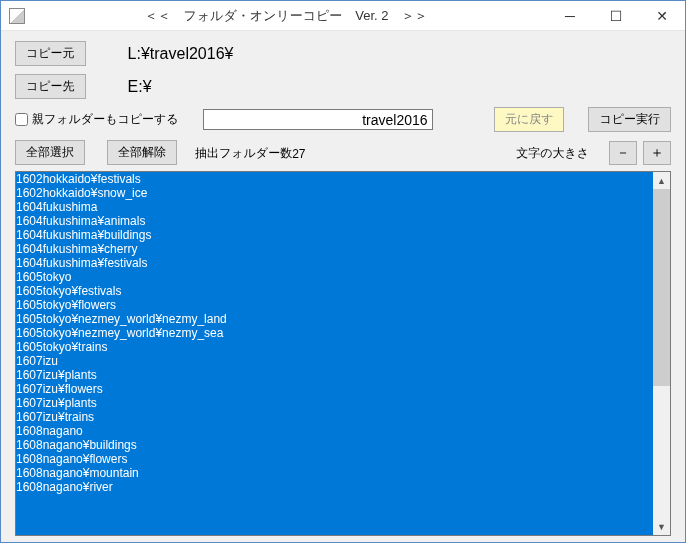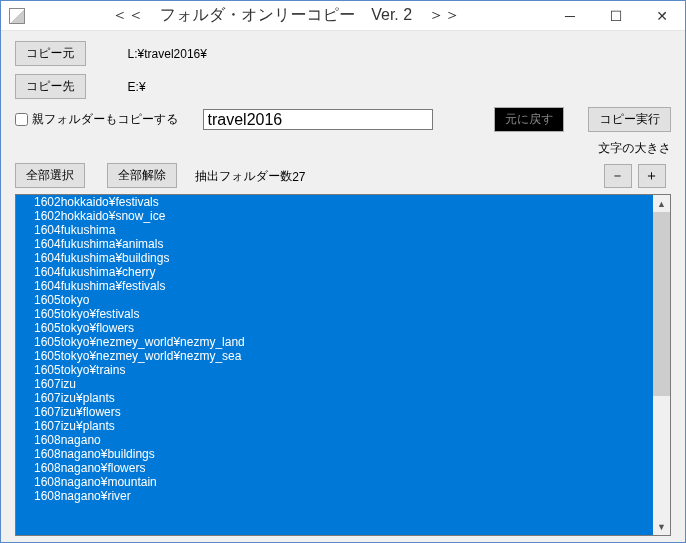--- a/index.html
+++ b/index.html
@@ -28,21 +28,21 @@
     width: 16px;
     height: 16px;
     margin-left: 8px;
     border: 1px solid #888;
     background: linear-gradient(135deg,#fff 50%,#ccc 50%);
   }
   .titlebar-title {
     flex: 1;
     text-align: center;
     color: #333;
-    font-size: 16px;
+    font-size: 13px;
   }
   .titlebar-buttons {
     display: flex;
   }
   .titlebar-btn {
     width: 46px;
     height: 30px;
     display: flex;
     align-items: center;
     justify-content: center;
@@ -66,63 +66,63 @@
     background: #e1e1e1;
     border: 1px solid #adadad;
     padding: 3px 10px;
     font-size: 12px;
     font-family: inherit;
     cursor: pointer;
     min-height: 22px;
   }
   .btn:disabled {
     color: #888;
-    background: #000000;
+    background: #fef9c3;
   }
   .path-text {
-    font-size: 12px;
+    font-size: 16px;
     color: #000;
     margin-left: 6px;
     padding-left: 12px;
   }
   .checkbox-wrap {
     display: flex;
     align-items: center;
     gap: 4px;
   }
   .checkbox-wrap input { margin: 0; }
   .text-input {
     border: 1px solid #7a7a7a;
     padding: 2px 4px;
-    font-size: 16px;
+    font-size: 14px;
     font-family: inherit;
     height: 21px;
     width: 230px;
     background: #fff;
+    text-align: right;
   }
   .spacer { flex: 1; }
   .row3 {
     display: flex;
     align-items: flex-end;
     margin-bottom: 6px;
     gap: 8px;
   }
   .col-left { display:flex; flex-direction:column; gap:6px; }
   .sel-row { display:flex; gap:22px; }
   .count-text {
     display: flex;
     margin-left: 10px;
     align-items: center;
     padding-bottom: 3px;
   }
   .size-group {
     display: flex;
-    flex-direction: column;
-    align-items: center;
-    gap: 7px;
+    align-items: center;
+    gap: 20px;
   }
   .size-label { font-size: 12px; }
   .size-btns { display:flex; gap:6px; }
   .size-btns .btn { width: 28px; padding: 2px 0; text-align:center; font-size:14px; }
   .listbox-wrap {
     flex: 1;
     border: 1px solid #7a7a7a;
     background: #fff;
     display: flex;
     overflow: hidden;
@@ -130,21 +130,21 @@
   .listbox {
     flex: 1;
     background: #0078d7;
     color: #fff;
     font-size: 12px;
     line-height: 14px;
     overflow-y: auto;
     padding: 0;
   }
   .listbox-item {
-    padding: 0 18px;
+    padding: 0 0;
     white-space: nowrap;
     height: 14px;
   }
   .scrollbar {
     width: 17px;
     background: #f0f0f0;
     display: flex;
     flex-direction: column;
   }
   .sb-btn {
@@ -238,20 +238,21 @@
           <div class="listbox-item">1605tokyo</div>
           <div class="listbox-item">1605tokyo¥festivals</div>
           <div class="listbox-item">1605tokyo¥flowers</div>
           <div class="listbox-item">1605tokyo¥nezmey_world¥nezmy_land</div>
           <div class="listbox-item">1605tokyo¥nezmey_world¥nezmy_sea</div>
           <div class="listbox-item">1605tokyo¥trains</div>
           <div class="listbox-item">1607izu</div>
           <div class="listbox-item">1607izu¥plants</div>
           <div class="listbox-item">1607izu¥flowers</div>
           <div class="listbox-item">1607izu¥plants</div>
+          <div class="listbox-item">1607izu¥trains</div>
           <div class="listbox-item">1608nagano</div>
           <div class="listbox-item">1608nagano¥buildings</div>
           <div class="listbox-item">1608nagano¥flowers</div>
           <div class="listbox-item">1608nagano¥mountain</div>
           <div class="listbox-item">1608nagano¥river</div>
         </div>
       <div class="scrollbar">
         <button class="sb-btn">▲</button>
         <div class="sb-track">
           <div class="sb-thumb"></div>

